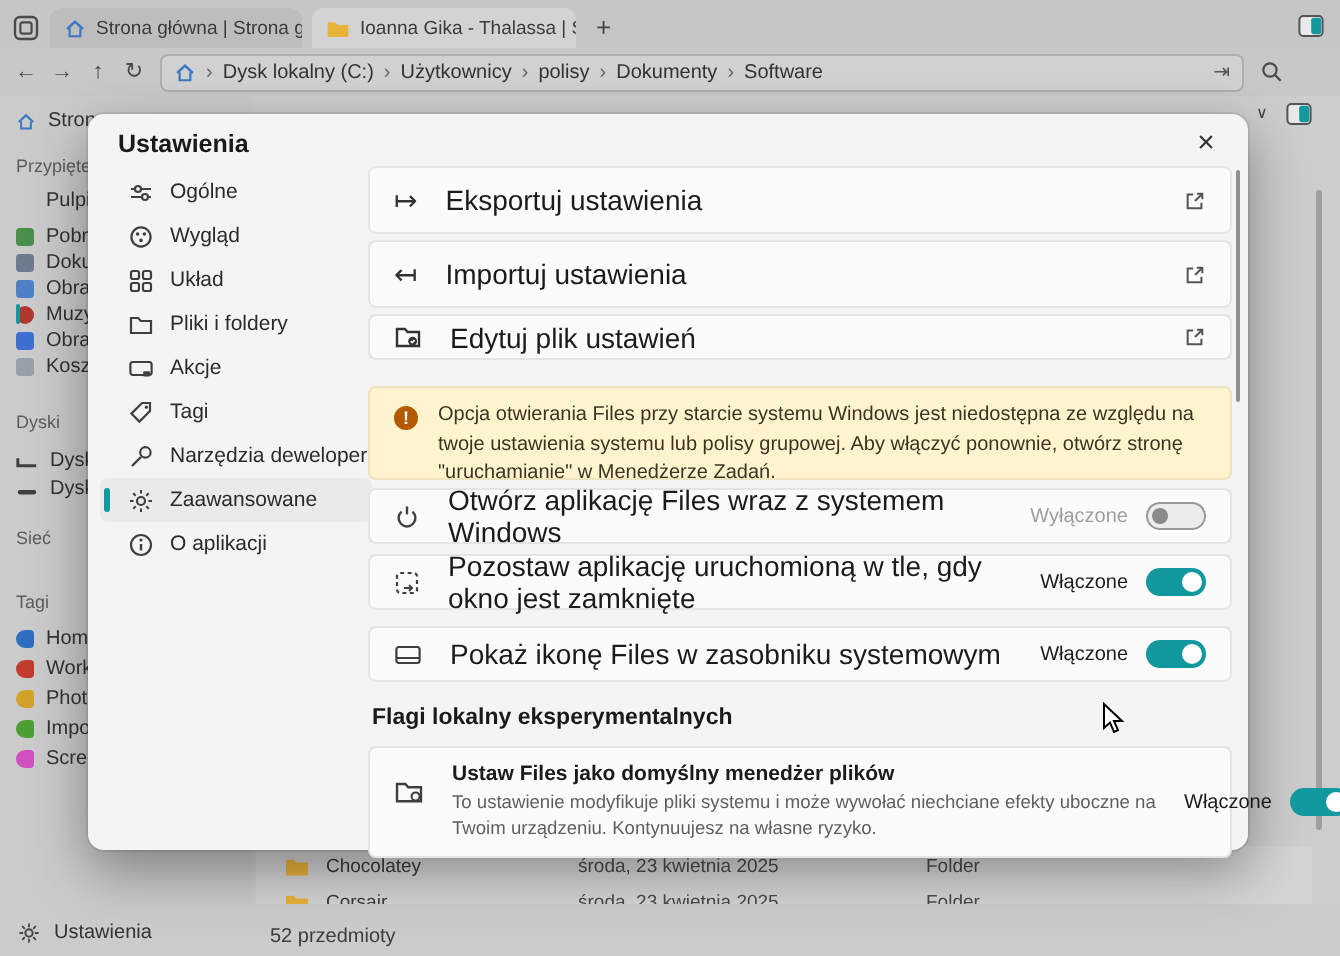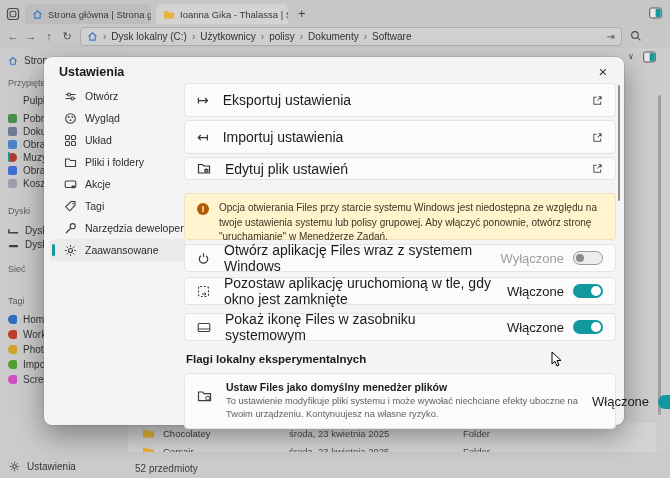--- a/index.html
+++ b/index.html
@@ -62,21 +62,21 @@
   .navitem{position:relative;height:22px;display:flex;align-items:center;gap:8px;padding-left:14px;
     font-size:10.5px;color:#2b2b2b;border-radius:4px;white-space:nowrap;}
   .navitem.sel{background:#eaeaea;}
   .navitem.sel .nbar{position:absolute;left:2px;top:5px;width:3px;height:12px;background:var(--accent);border-radius:2px;}
   .dlg-scroll{position:absolute;right:4px;top:28px;width:2px;height:116px;background:#8f8f8f;border-radius:1px;}
 
   .card{position:absolute;left:140px;width:432px;background:#fbfbfb;border:1px solid #e4e4e4;
     border-radius:4px;display:flex;align-items:center;box-sizing:border-box;padding:0 12px;gap:14px;}
   .card .lbl{font-size:14px;color:#1b1b1b;}
   .card .right{margin-left:auto;display:flex;align-items:center;gap:9px;}
-  .statelbl{font-size:13px;color:#1b1b1b;}
+  .statelbl{font-size:10px;color:#1b1b1b;}
   .statelbl.dim{color:#9e9e9e;}
 
   .warnbox{position:absolute;left:140px;top:136px;width:432px;height:47px;background:var(--warnbg);
     border:1px solid #efe3bd;border-radius:4px;box-sizing:border-box;display:flex;gap:10px;padding:7px 12px 0 12px;}
   .warnicon{width:12px;height:12px;border-radius:50%;background:var(--warnicon);color:#fff;font-size:9px;
     font-weight:700;display:flex;align-items:center;justify-content:center;flex:none;margin-top:2px;}
   .warntext{font-size:10px;line-height:1.45;color:#3c3422;}
 
   .tgl{width:30px;height:14px;border-radius:8px;position:relative;flex:none;}
   .tgl.on{background:var(--accent);}
@@ -294,21 +294,21 @@
 
     <div class="dlg-nav">
       <div class="navitem">
         <span class="ic">
           <svg width="13" height="13" viewBox="0 0 13 13">
               <path d="M1.5 4.5h10M1.5 8.5h10" stroke="#3f3f3f" stroke-width="1.1"></path>
               <circle cx="5" cy="4.5" r="1.5" fill="#f4f4f4" stroke="#3f3f3f" stroke-width="1.1"></circle>
               <circle cx="8.5" cy="8.5" r="1.5" fill="#f4f4f4" stroke="#3f3f3f" stroke-width="1.1"></circle>
             </svg>
         </span>
-          <span>Otwórz</span>
+          <span>Ogólne</span>
       </div>
       <div class="navitem">
         <span class="ic">
           <svg width="13" height="13" viewBox="0 0 13 13">
               <circle cx="6.5" cy="6.5" r="4.8" fill="none" stroke="#3f3f3f" stroke-width="1.1"></circle>
               <circle cx="4.8" cy="5" r=".9" fill="#3f3f3f"></circle>
               <circle cx="8.2" cy="5" r=".9" fill="#3f3f3f"></circle>
               <circle cx="6.5" cy="8.2" r=".9" fill="#3f3f3f"></circle>
             </svg>
         </span>
@@ -362,20 +362,30 @@
       </div>
       <div class="navitem sel">
         <span class="nbar"></span>
         <span class="ic">
           <svg width="13" height="13" viewBox="0 0 13 13">
               <circle cx="6.5" cy="6.5" r="2" fill="none" stroke="#3f3f3f" stroke-width="1.1"></circle>
               <path d="M6.5 1v1.8M6.5 10.2V12M1 6.5h1.8M10.2 6.5H12M2.6 2.6l1.3 1.3M9.1 9.1l1.3 1.3M10.4 2.6L9.1 3.9M3.9 9.1l-1.3 1.3" stroke="#3f3f3f" stroke-width="1"></path>
             </svg>
         </span>
           <span>Zaawansowane</span>
+      </div>
+      <div class="navitem">
+        <span class="ic">
+          <svg width="13" height="13" viewBox="0 0 13 13">
+              <circle cx="6.5" cy="6.5" r="5" fill="none" stroke="#3f3f3f" stroke-width="1.1"></circle>
+              <path d="M6.5 6v3.2" stroke="#3f3f3f" stroke-width="1.2"></path>
+              <circle cx="6.5" cy="4" r=".8" fill="#3f3f3f"></circle>
+            </svg>
+        </span>
+          <span>O aplikacji</span>
       </div>
     </div>
     <div class="dlg-scroll"></div>
 
     <div class="card" style="top:26px;height:34px">
       <span class="ic" style="font-size:14px;color:#333">↦</span>
       <span class="lbl">Eksportuj ustawienia</span>
       <span class="right ic">
         <svg width="11" height="11" viewBox="0 0 12 12">
             <path d="M5 2.5H2v7.5h7.5V7" fill="none" stroke="#555" stroke-width="1.1"></path>

